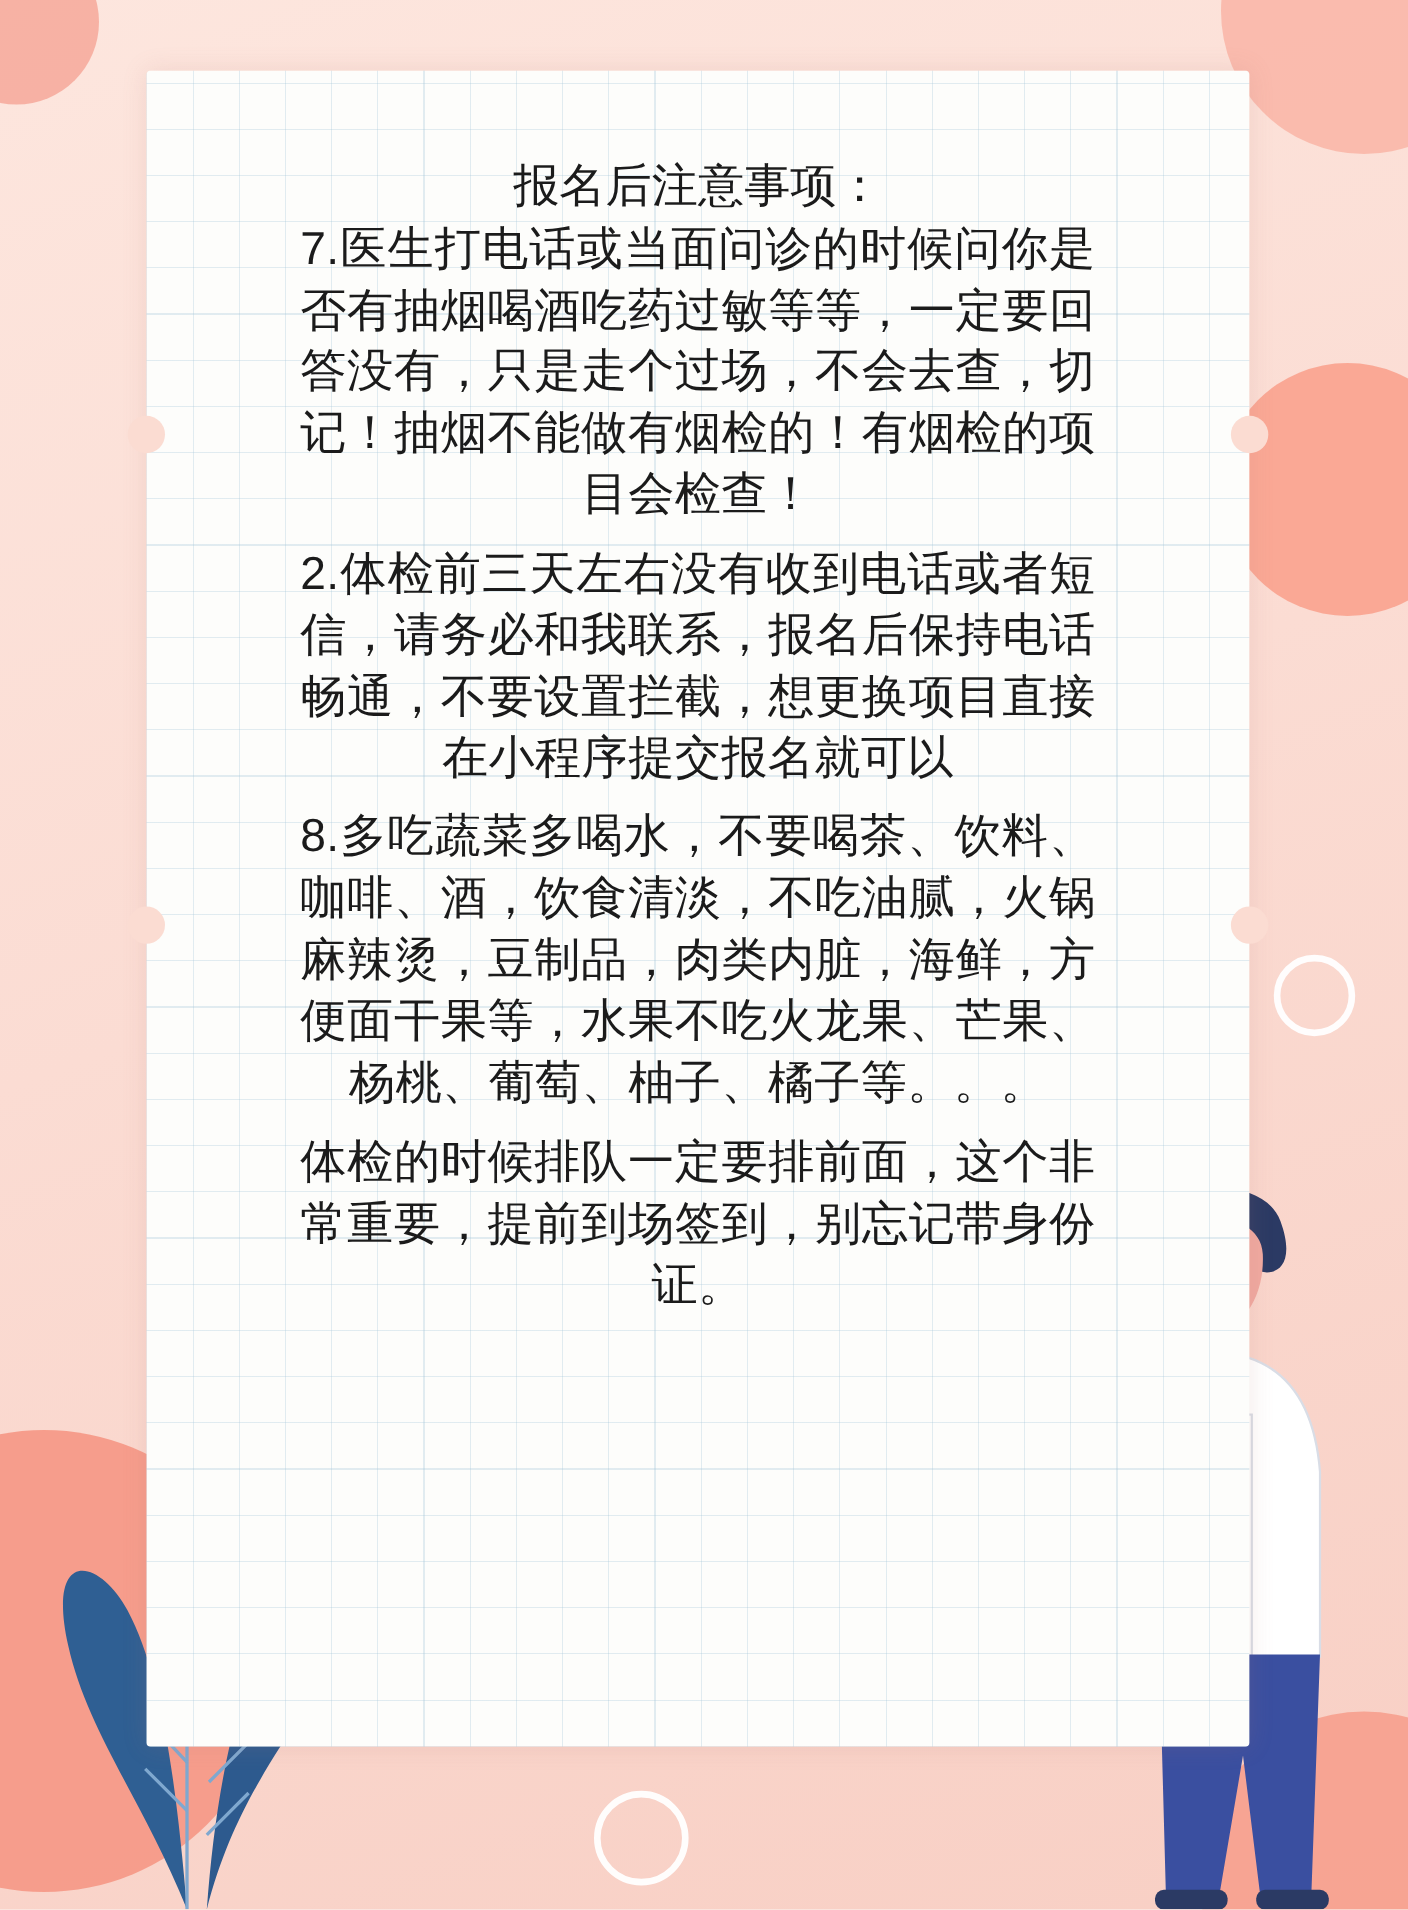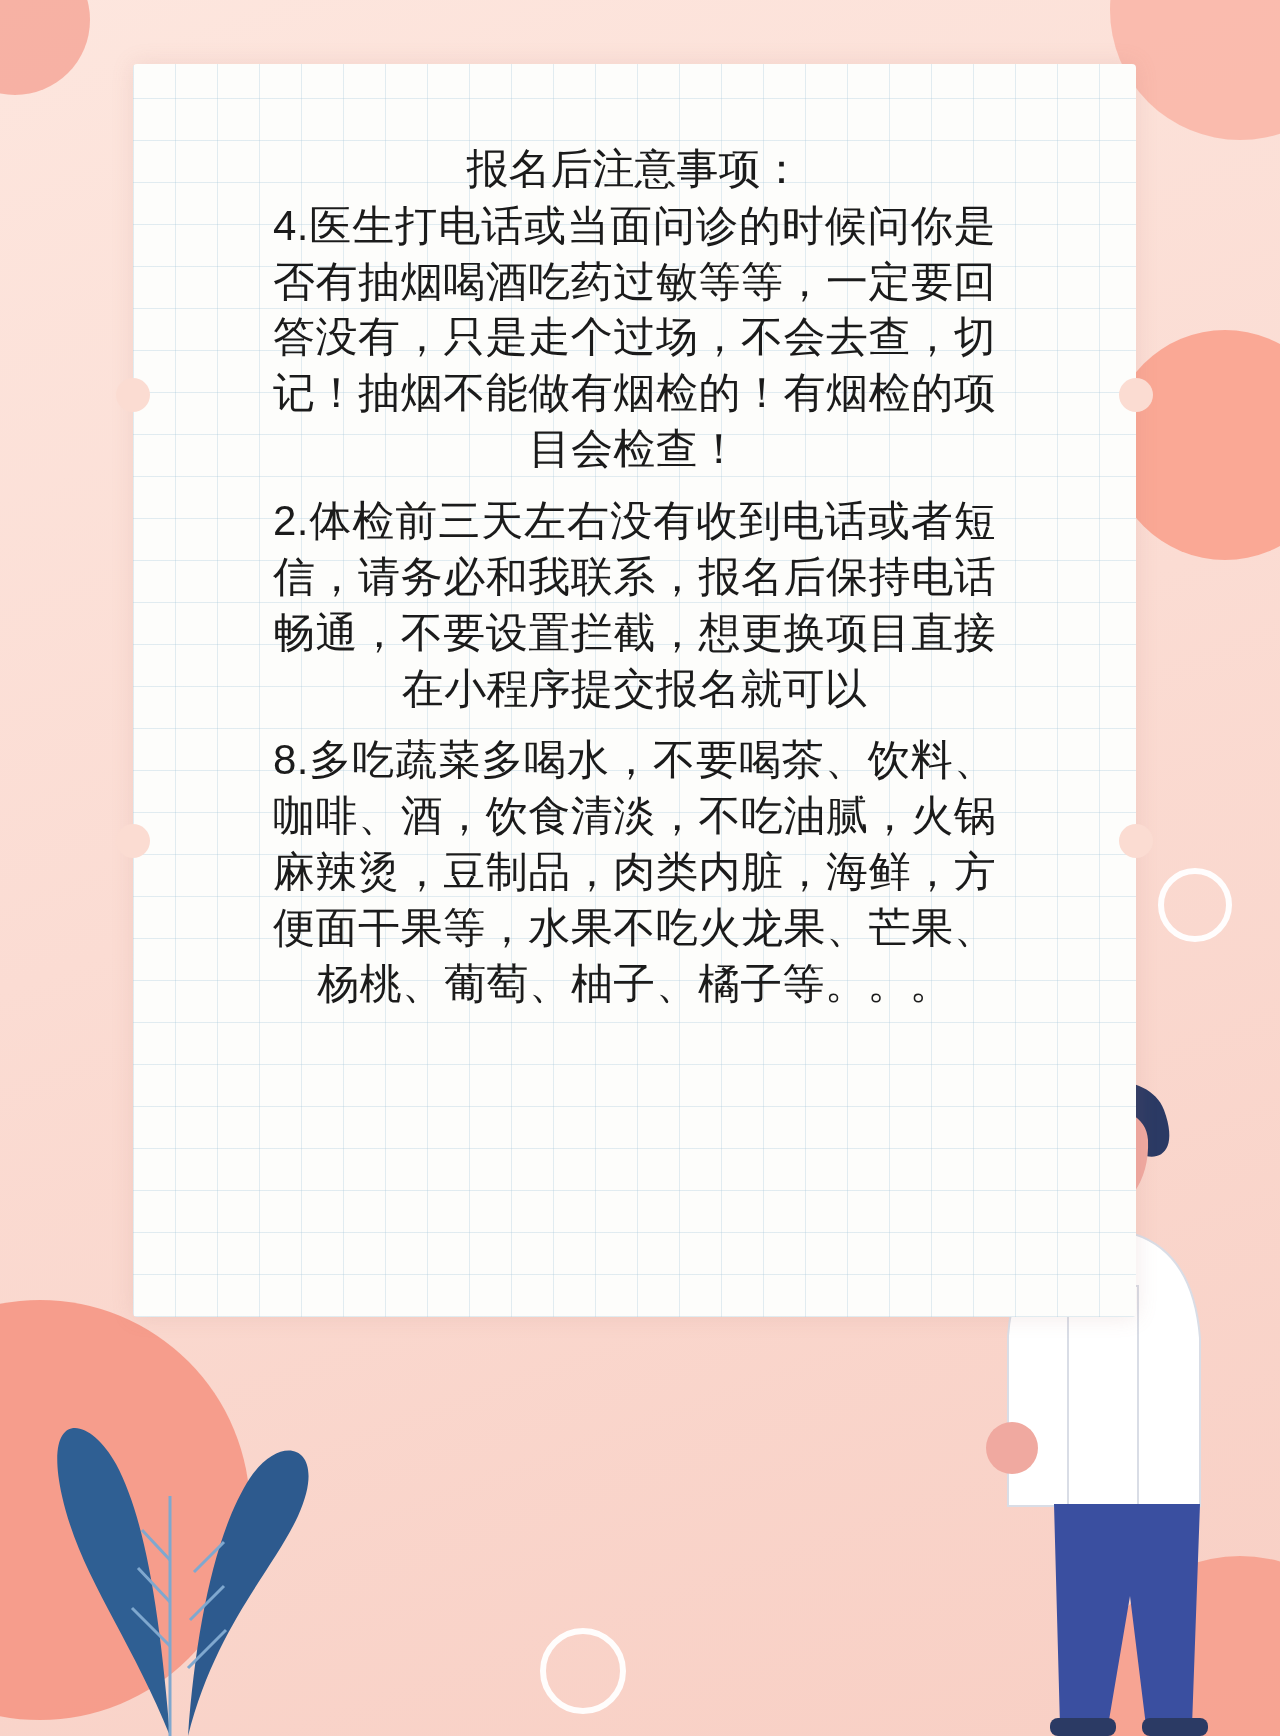--- a/index.html
+++ b/index.html
@@ -93,21 +93,21 @@
     height: 700px;
     pointer-events: none;
   }
 
   
   .card {
     position: absolute;
     left: 133px;
     top: 64px;
     width: 1003px;
-    height: 1253px;
+    height: 1524px;
     background:
       repeating-linear-gradient(0deg, rgba(160,195,215,.30) 0 1px, rgba(0,0,0,0) 1px 42px),
       repeating-linear-gradient(90deg, rgba(160,195,215,.30) 0 1px, rgba(0,0,0,0) 1px 42px),
       #fdfdfb;
     border-radius: 4px;
     box-shadow: 0 0 22px rgba(180,120,110,.16);
   }
   
   .notch {
     position: absolute;
@@ -197,19 +197,20 @@
   </svg>
 
   <div class="card">
     <div class="notch l1"></div>
     <div class="notch l2"></div>
     <div class="notch r1"></div>
     <div class="notch r2"></div>
 
     <div class="card-inner">
       <h1 class="poster-title">报名后注意事项：</h1>
-      <p class="para">4.医生打电话或当面问诊的时候问你是否有抽烟喝酒吃药过敏等等，一定要回答没有，只是走个过场，不会去查，切记！抽烟不能做有烟检的！有烟检的项目会检查！</p>
+      <p class="para">7.医生打电话或当面问诊的时候问你是否有抽烟喝酒吃药过敏等等，一定要回答没有，只是走个过场，不会去查，切记！抽烟不能做有烟检的！有烟检的项目会检查！</p>
       <p class="para">2.体检前三天左右没有收到电话或者短信，请务必和我联系，报名后保持电话畅通，不要设置拦截，想更换项目直接在小程序提交报名就可以</p>
       <p class="para">8.多吃蔬菜多喝水，不要喝茶、饮料、咖啡、酒，饮食清淡，不吃油腻，火锅麻辣烫，豆制品，肉类内脏，海鲜，方便面干果等，水果不吃火龙果、芒果、杨桃、葡萄、柚子、橘子等。。。</p>
+      <p class="para">体检的时候排队一定要排前面，这个非常重要，提前到场签到，别忘记带身份证。</p>
     </div>
   </div>
 
 </div>
 
 </body></html>

